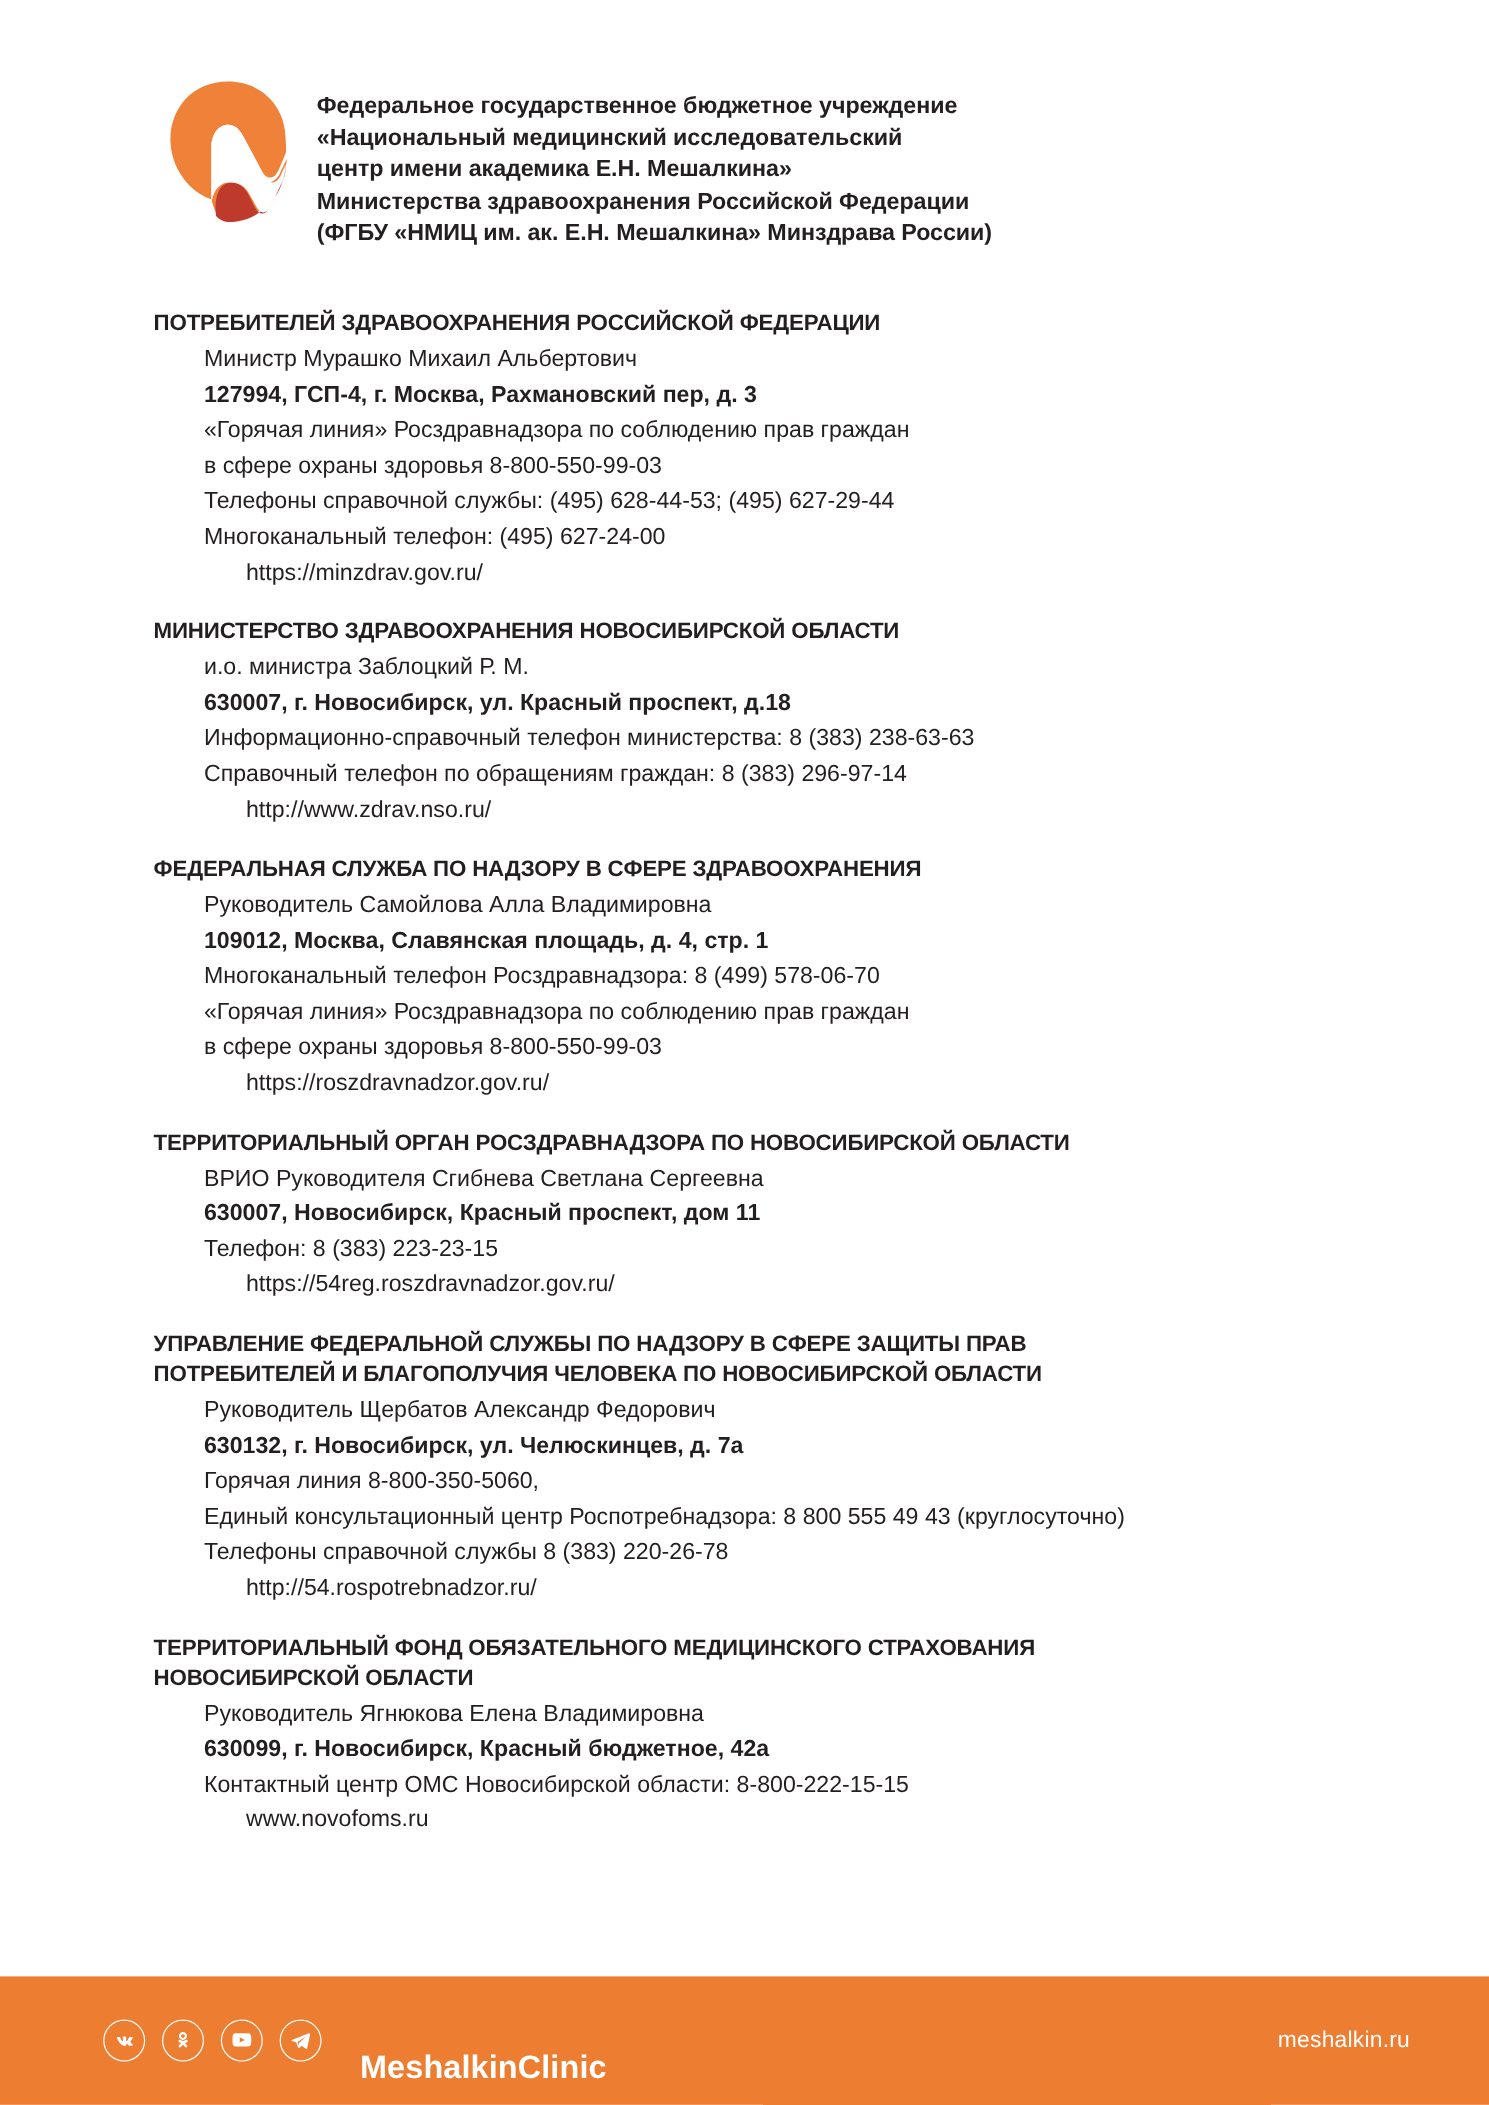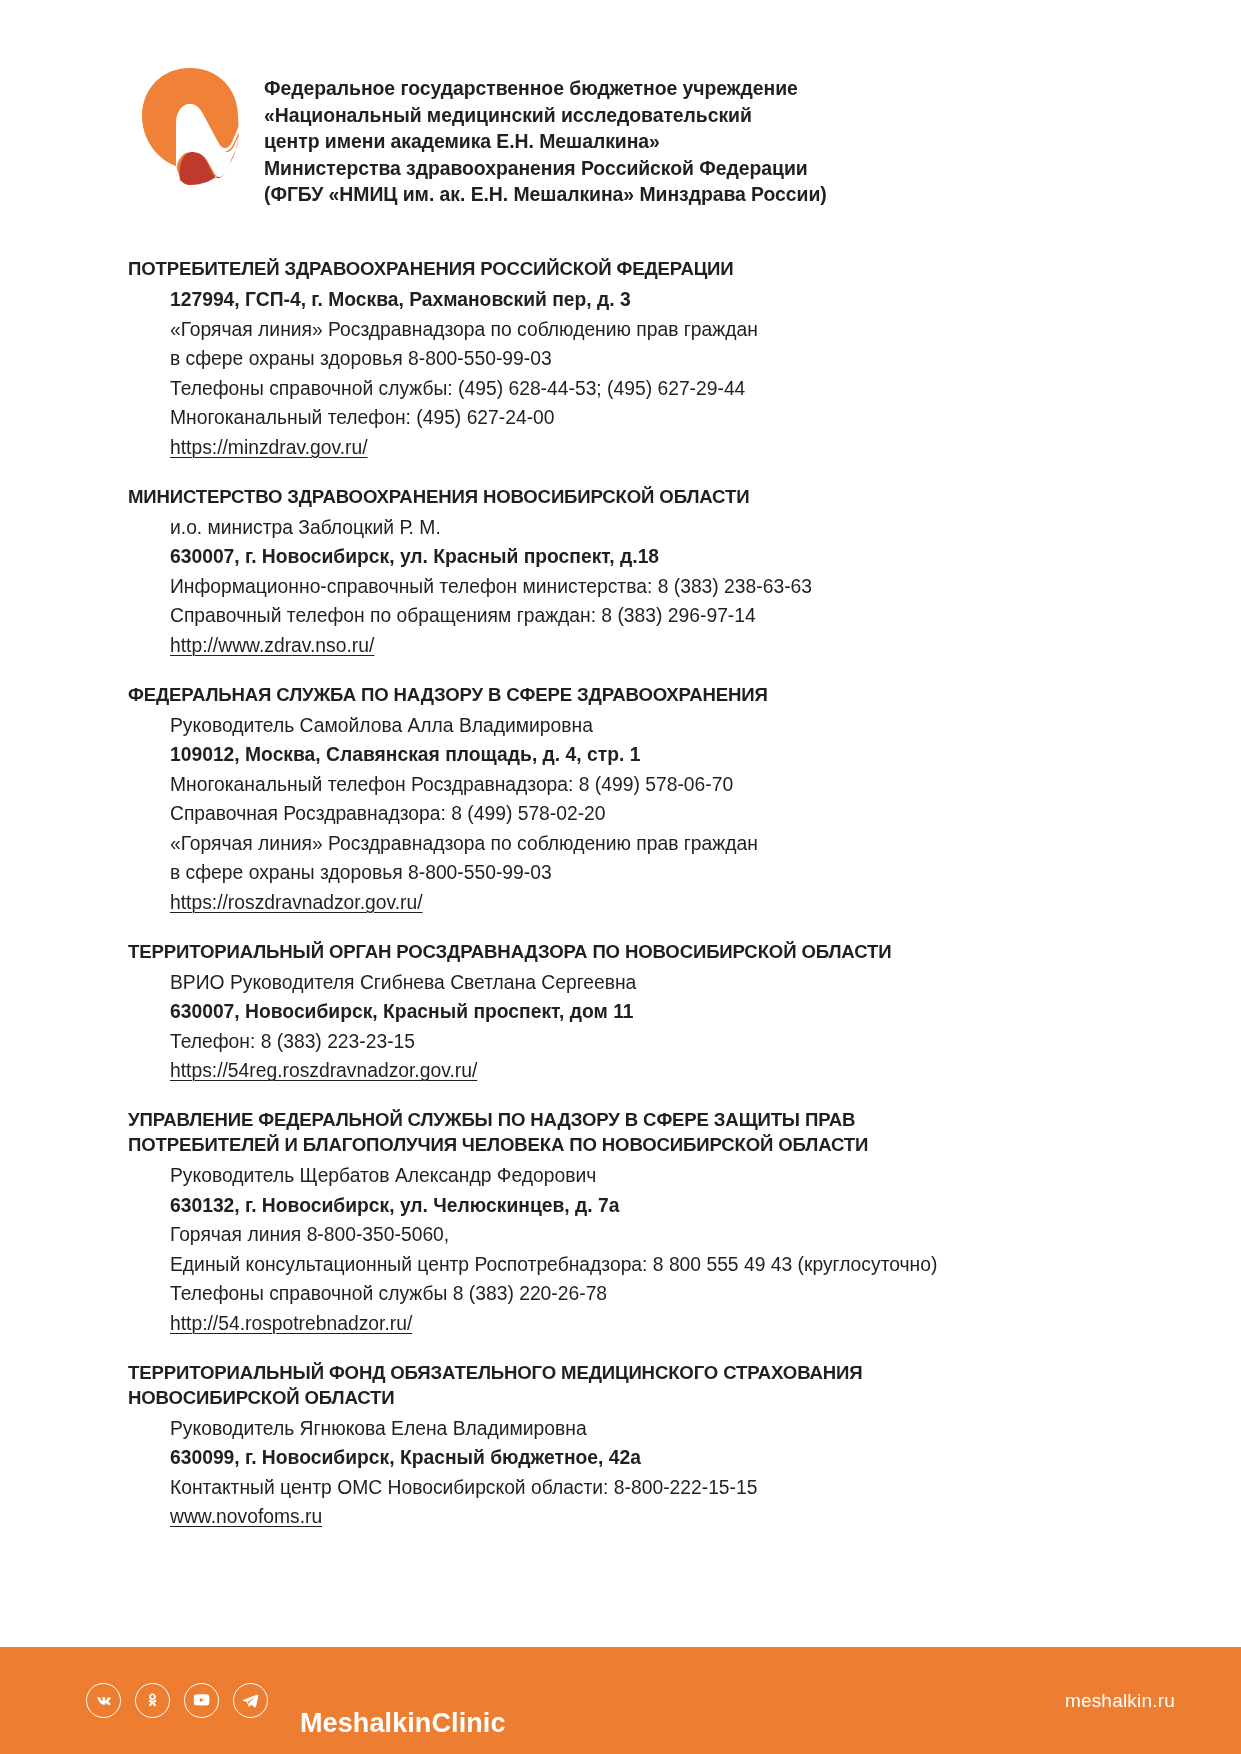--- a/index.html
+++ b/index.html
@@ -59,24 +59,24 @@
   }
   .line{
     font-size:19.3px;
     line-height:29.6px;
     color:#231f20;
     white-space:nowrap;
     font-weight:normal;
   }
   .line.bold{font-weight:bold;}
   .line.link{
-    text-decoration:underline;
     text-underline-offset:3px;
     text-decoration-thickness:1px;
     cursor:pointer;
+    margin-left:35px;
   }
 
   
   .footer{
     position:absolute;
     left:0;right:0;bottom:0;
     height:107px;
     background:#ed7d31;
     display:flex;
     align-items:center;
@@ -132,20 +132,21 @@
       <div>Министерства здравоохранения Российской Федерации</div>
       <div>(ФГБУ «НМИЦ им. ак. Е.Н. Мешалкина» Минздрава России)</div>
     </div>
   </div>
 
   <div class="content">
 
     <div class="section">
       <div class="section-title">ПОТРЕБИТЕЛЕЙ ЗДРАВООХРАНЕНИЯ РОССИЙСКОЙ ФЕДЕРАЦИИ</div>
       <div class="section-lines">
+        <div class="line">Министр Мурашко Михаил Альбертович</div>
         <div class="line bold">127994, ГСП-4, г. Москва, Рахмановский пер, д. 3</div>
         <div class="line">«Горячая линия» Росздравнадзора по соблюдению прав граждан</div>
         <div class="line">в сфере охраны здоровья 8-800-550-99-03</div>
         <div class="line">Телефоны справочной службы: (495) 628-44-53; (495) 627-29-44</div>
         <div class="line">Многоканальный телефон: (495) 627-24-00</div>
         <div class="line link">https://minzdrav.gov.ru/</div>
       </div>
     </div>
 
     <div class="section">
@@ -158,21 +159,20 @@
         <div class="line link">http://www.zdrav.nso.ru/</div>
       </div>
     </div>
 
     <div class="section">
       <div class="section-title">ФЕДЕРАЛЬНАЯ СЛУЖБА ПО НАДЗОРУ В СФЕРЕ ЗДРАВООХРАНЕНИЯ</div>
       <div class="section-lines">
         <div class="line">Руководитель Самойлова Алла Владимировна</div>
         <div class="line bold">109012, Москва, Славянская площадь, д. 4, стр. 1</div>
         <div class="line">Многоканальный телефон Росздравнадзора: 8 (499) 578-06-70</div>
-        <div class="line">Справочная Росздравнадзора: 8 (499) 578-02-20</div>
         <div class="line">«Горячая линия» Росздравнадзора по соблюдению прав граждан</div>
         <div class="line">в сфере охраны здоровья 8-800-550-99-03</div>
         <div class="line link">https://roszdravnadzor.gov.ru/</div>
       </div>
     </div>
 
     <div class="section">
       <div class="section-title">ТЕРРИТОРИАЛЬНЫЙ ОРГАН РОСЗДРАВНАДЗОРА ПО НОВОСИБИРСКОЙ ОБЛАСТИ</div>
       <div class="section-lines">
         <div class="line">ВРИО Руководителя Сгибнева Светлана Сергеевна</div>

